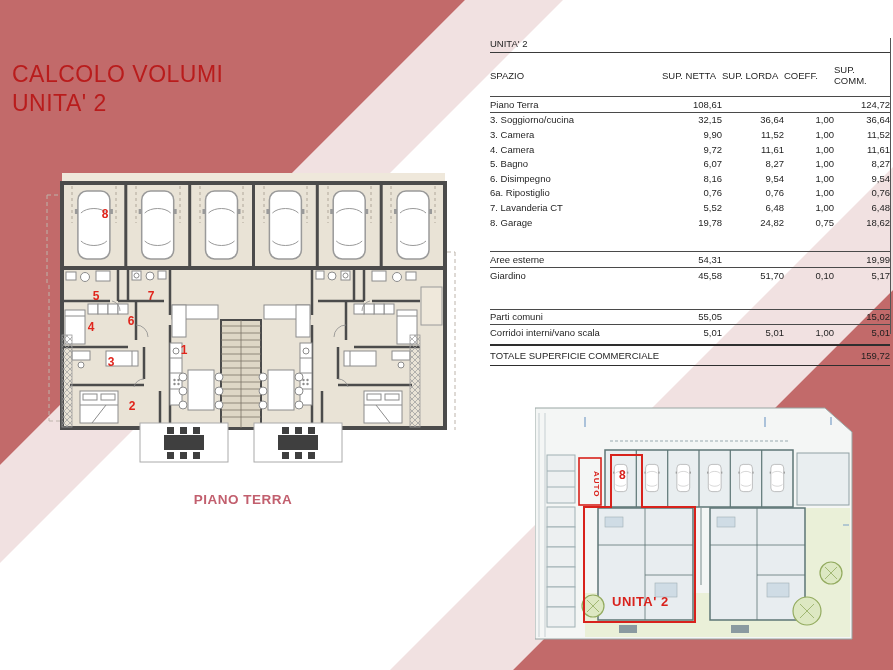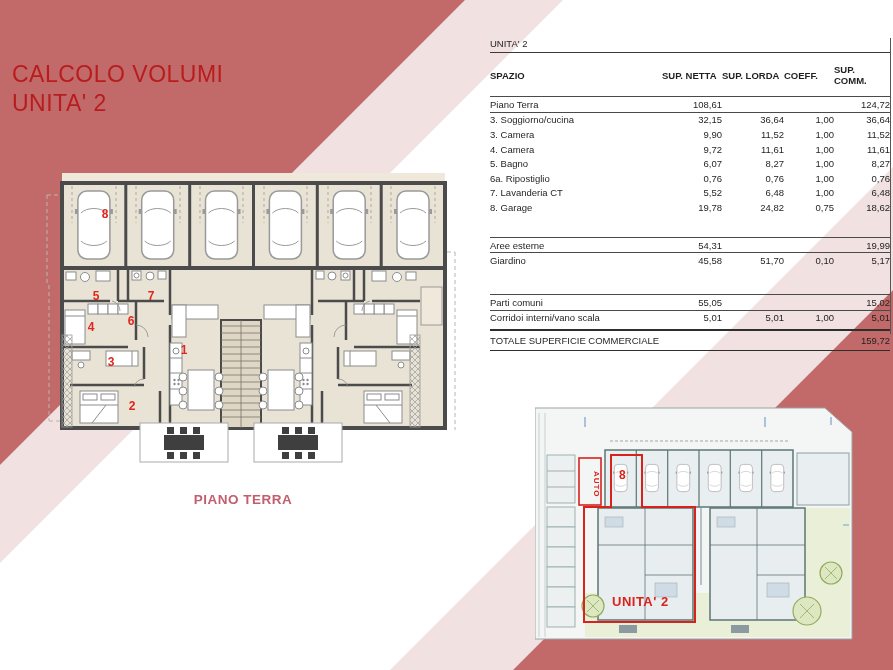--- a/index.html
+++ b/index.html
@@ -24,21 +24,21 @@
     position:absolute;left:148px;top:492px;width:190px;text-align:center;
     color:#c25f6e;font-size:13.5px;font-weight:bold;letter-spacing:.5px;
   }
   
   #calc-table{
     position:absolute;left:490px;top:38px;width:400px;
     font-size:9.5px;color:#1f1f1f;
   }
   #tbl-title{border-bottom:1px solid #3a3a3a;padding-bottom:3px;}
   #calc-table table{width:100%;border-collapse:collapse;margin-top:9px;}
-  #calc-table th{font-weight:bold;padding:2px 0 10px 0;}
+  #calc-table th{font-weight:normal;padding:2px 0 10px 0;}
   #calc-table th:first-child{text-align:left;}
   #calc-table th + th{text-align:left;}
   #calc-table td{height:14.6px;padding:0;vertical-align:middle;}
   #calc-table td + td{text-align:right;}
   tr.subtotal td{border-top:1px solid #4a4a4a;border-bottom:1px solid #4a4a4a;}
   tr.spacer td{border:none;}
   #tbl-total{
     border-top:2px solid #2e2e2e;border-bottom:1.5px solid #2e2e2e;
     margin-top:4px;padding:4px 0;display:flex;justify-content:space-between;
   }
@@ -243,20 +243,27 @@
             <td>11,61</td>
           </tr>
           <tr class="item">
             <td>5. Bagno</td>
             <td>6,07</td>
             <td>8,27</td>
             <td>1,00</td>
             <td>8,27</td>
           </tr>
           <tr class="item">
+            <td>6. Disimpegno</td>
+            <td>8,16</td>
+            <td>9,54</td>
+            <td>1,00</td>
+            <td>9,54</td>
+          </tr>
+          <tr class="item">
             <td>6a. Ripostiglio</td>
             <td>0,76</td>
             <td>0,76</td>
             <td>1,00</td>
             <td>0,76</td>
           </tr>
           <tr class="item">
             <td>7. Lavanderia CT</td>
             <td>5,52</td>
             <td>6,48</td>

